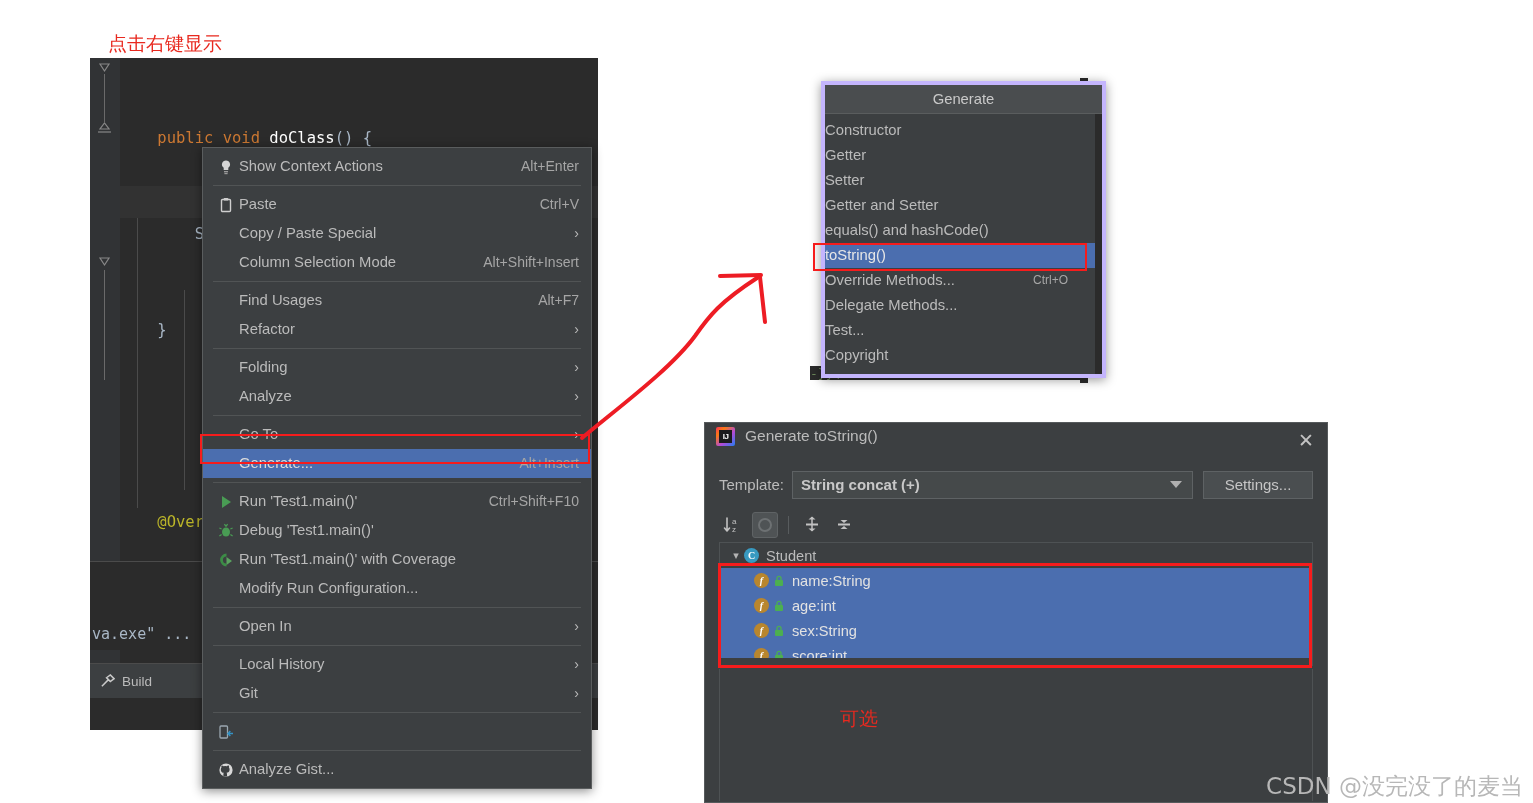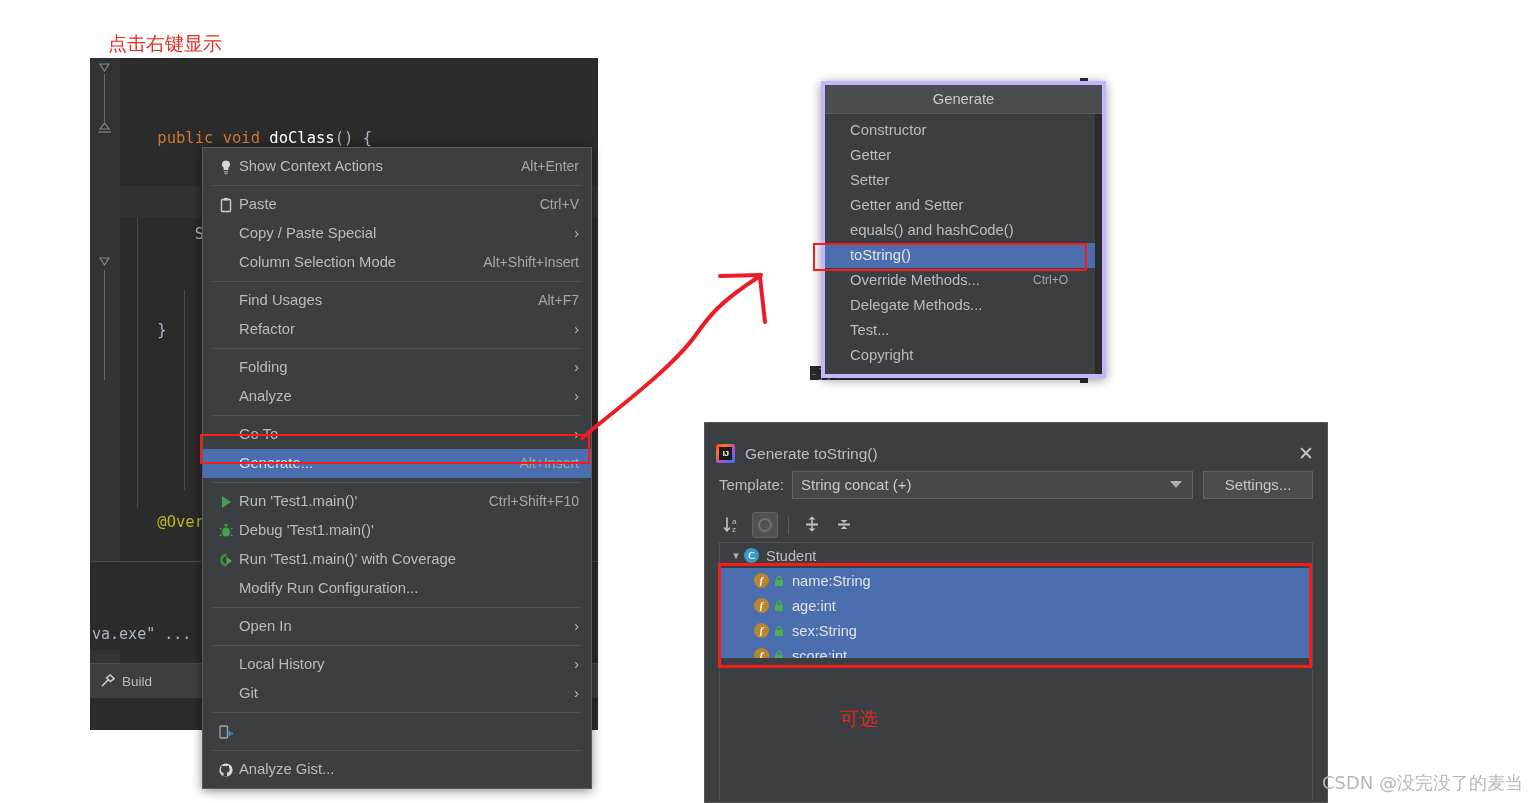--- a/index.html
+++ b/index.html
@@ -115,21 +115,21 @@
     border:4px solid #c4b5fd;
     box-shadow:0 2px 10px rgba(0,0,0,.4);
     font-size:14.8px;color:#bbbbbb;margin-left:11px;
   }
   #genpop .ttl{
     height:28px;line-height:28px;text-align:center;
     background:#4a4d4f;color:#c9c9c9;font-size:14.8px;
     border-bottom:1px solid #5a5d5e;
   }
   #genpop .body{padding:4px 0 6px 0;}
-  .gi{height:25px;line-height:25px;padding-left:25px;white-space:nowrap;display:flex;align-items:center;}
+  .gi{height:25px;line-height:25px;white-space:nowrap;display:flex;align-items:center;}
   .gi .lbl{flex:1;}
   .gi .sc{color:#a6a6a6;font-size:12px;padding-right:34px;}
   .gi.sel{background:#4b6eaf;color:#e6e6e6;}
   #genpop-rightstrip{
     position:absolute;right:0;top:29px;bottom:0;width:7px;background:#2b2b2b;
   }
   #gen-editor-behind{
     left:1080px;top:78px;width:8px;height:305px;background:#2b2b2b;
   }
   #gen-editor-bottom{
@@ -143,22 +143,22 @@
 
   
   #dialog{
     left:704px;top:422px;width:624px;height:381px;
     background:#3c3f41;
     border:1px solid #565a5c;
     box-sizing:border-box;
     color:#bbbbbb;
   }
   #dlg-title{
-    position:absolute;left:0;top:12px;right:0;height:37px;
-    display:flex;align-items:center;padding:0 8px 0 11px;
+    position:absolute;left:0;top:4px;right:0;height:37px;
+    display:flex;padding:0 8px 0 11px;
   }
   #ij-icon{
     width:19px;height:19px;border-radius:2px;
     background:linear-gradient(135deg,#fe315d 0%,#f97a12 25%,#b24ad7 60%,#1f7ff2 100%);
     position:relative;margin-right:10px;flex:none;
   }
   #ij-icon span{
     position:absolute;left:3px;top:3px;right:3px;bottom:3px;
     background:#1b1b1d;color:#ffffff;font-size:8px;font-weight:bold;
     display:flex;align-items:center;justify-content:center;
@@ -170,21 +170,21 @@
     color:#c3c3c3;font-size:19px;cursor:pointer;
   }
   #tmplrow{
     position:absolute;left:14px;top:53px;right:14px;height:17px;
     display:flex;align-items:center;
   }
   #tmplrow .lab{font-size:15px;color:#bbbbbb;margin-right:8px;}
   #tmpl-combo{
     flex:1;height:28px;background:#45494a;border:1px solid #5e6264;
     display:flex;align-items:center;padding:0 6px 0 8px;
-    font-size:15px;color:#c8c8c8;box-sizing:border-box;
+    font-size:15px;color:#c8c8c8;box-sizing:border-box;font-weight:bold;
   }
   #tmpl-combo .val{flex:1;}
   #tmpl-combo .caret{
     width:0;height:0;border-left:6px solid transparent;border-right:6px solid transparent;
     border-top:7px solid #b0b0b0;margin-right:4px;
   }
   #settings-btn{
     width:110px;height:28px;margin-left:10px;
     background:#4a4e50;border:1px solid #5e6264;box-sizing:border-box;
     display:flex;align-items:center;justify-content:center;
@@ -229,21 +229,21 @@
     background:#3c3f41;border-left:1px solid #4e5254;border-right:1px solid #4e5254;
   }
   #kexuan{left:840px;top:706px;}
 
   
   #arrow{left:575px;top:250px;width:250px;height:210px;pointer-events:none;}
 
   
   #wm{
     right:10px;top:771px;
-    font-size:18px;color:#b7b7b7;
+    font-size:23px;color:#b7b7b7;
     font-family:"DejaVu Sans","Liberation Sans",sans-serif;
     white-space:nowrap;
   }
 </style>
 </head>
 <body>
 
 <div class="abs anno" style="left:108px;top:31px;">点击右键显示</div>
 
 <div class="abs" id="editor">

